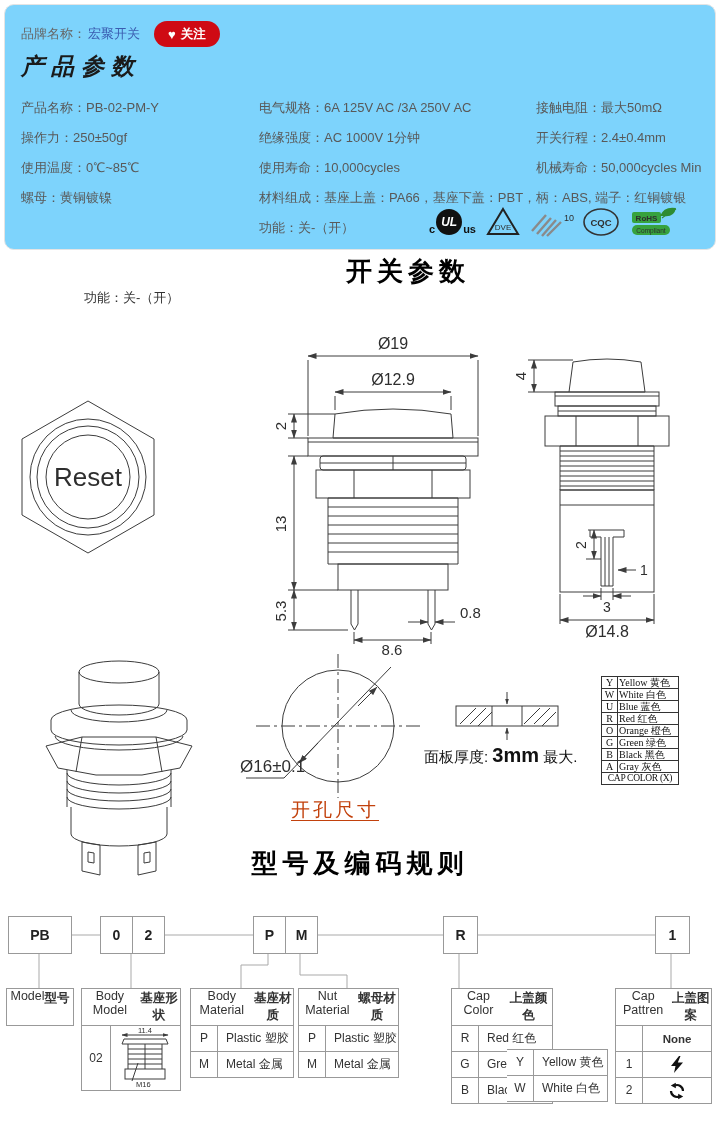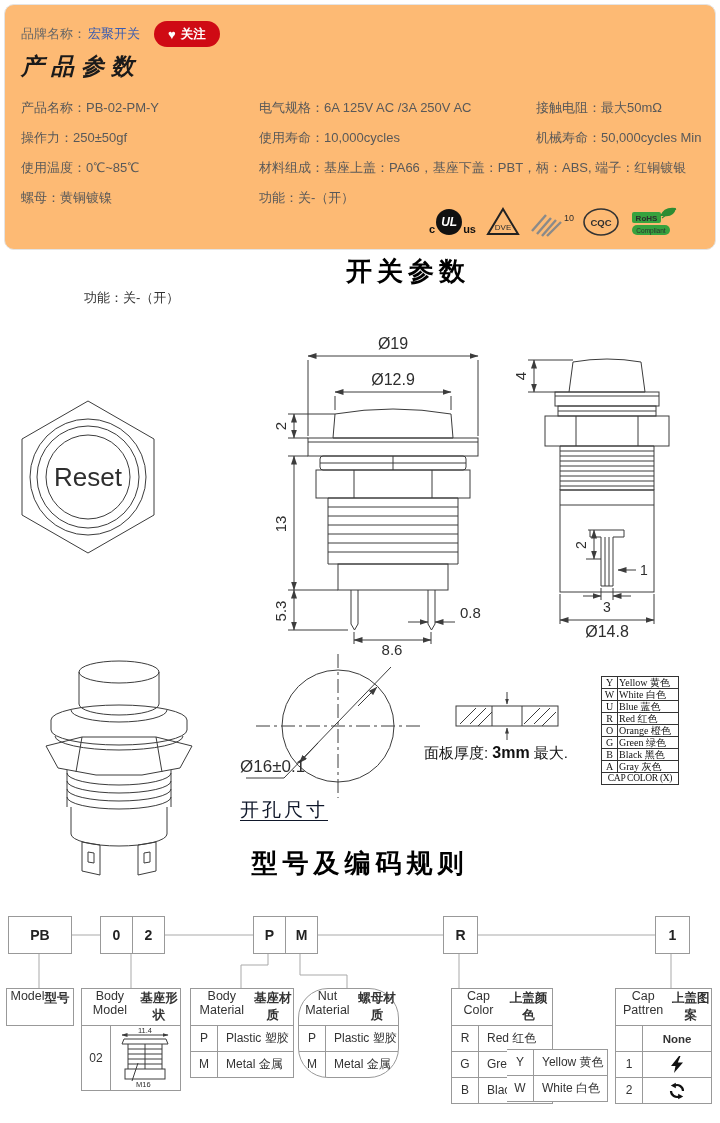--- a/index.html
+++ b/index.html
@@ -1,19 +1,19 @@
 <!DOCTYPE html>
 <html><head>
 <meta charset="utf-8">
 <style>
   html,body{margin:0;padding:0;background:#fafafa;}
   .page{position:relative;width:720px;height:1123px;margin:0 auto;background:#fff;
         font-family:"Liberation Sans",sans-serif;color:#333;overflow:hidden;}
   
-  .card{position:absolute;left:4px;top:4px;width:710px;height:244px;background:#fdba74;
+  .card{position:absolute;left:4px;top:4px;width:710px;height:244px;background:#7dd3fc;
         border:1px solid #e4e4e4;border-radius:10px;}
   .brand-row{position:absolute;left:16px;top:16px;height:26px;display:flex;align-items:center;font-size:13px;color:#666;}
   .brand-link{color:#3a5cb0;margin-left:2px;cursor:pointer;}
   .follow-btn{margin-left:14px;background:#cf0a14;color:#fff;border:none;border-radius:14px;
               height:26px;padding:0 14px;font-size:12.5px;font-weight:bold;display:flex;align-items:center;gap:5px;cursor:pointer;}
   .follow-heart{font-size:13px;line-height:1;}
   .prod-title{position:absolute;left:16px;top:46px;font-family:"DejaVu Serif","Liberation Serif",serif;
               font-style:italic;font-weight:bold;font-size:23px;letter-spacing:7px;color:#1a1a1a;}
   .spec-col{position:absolute;top:88px;font-size:13px;color:#595959;}
   .spec-col div{height:30px;line-height:30px;white-space:nowrap;}
@@ -27,24 +27,24 @@
              font-style:italic;font-size:12px;line-height:26px;text-align:center;margin:0 1px;}
   
   .sec-title{position:absolute;left:0;width:720px;text-align:center;font-size:26px;font-weight:bold;
              color:#000;letter-spacing:5px;}
   .fn-note{position:absolute;left:84px;top:289px;font-size:13px;color:#333;}
   
   svg{position:absolute;overflow:visible;}
   svg text{font-family:"Liberation Sans",sans-serif;fill:#2e2e2e;}
   .dw line,.dw path,.dw rect,.dw polygon,.dw circle,.dw ellipse,.dw polyline{
       stroke:#3c3c3c;stroke-width:1;fill:none;}
-  .hole-caption{position:absolute;left:240px;top:797px;width:190px;font-size:19px;
-                color:#0f172a;letter-spacing:3px;text-decoration:underline;text-underline-offset:4px;}
+  .hole-caption{position:absolute;left:240px;top:797px;width:190px;text-align:center;font-size:19px;
+                color:#c2410c;letter-spacing:3px;text-decoration:underline;text-underline-offset:4px;}
   .panel-note{position:absolute;left:424px;top:744px;width:190px;font-size:15px;color:#111;}
-  .panel-note b{font-size:16px;}
+  .panel-note b{font-size:20px;}
   
   .cc-table{position:absolute;left:601px;top:676px;width:78px;border-collapse:collapse;
             font-family:"Liberation Serif",serif;font-size:10px;color:#111;}
   .cc-table td{border:1px solid #333;padding:0 1px;height:11px;line-height:11px;white-space:nowrap;}
   .cc-table td.code{width:13px;text-align:center;}
   .cc-table td.foot{text-align:center;font-size:9.5px;letter-spacing:-0.3px;}
   
   .code-box{position:absolute;height:36px;border:1px solid #999;display:flex;background:#fff;}
   .code-box span{flex:1;text-align:center;line-height:36px;font-size:14px;color:#222;font-weight:bold;}
   .code-box span + span{border-left:1px solid #999;}
@@ -95,26 +95,28 @@
     <div class="prod-title">产品参数</div>
 
     <div class="spec-col col1">
       <div>产品名称：PB-02-PM-Y</div>
       <div>操作力：250±50gf</div>
       <div>使用温度：0℃~85℃</div>
       <div>螺母：黄铜镀镍</div>
     </div>
     <div class="spec-col col2">
       <div>电气规格：6A  125V  AC /3A 250V  AC</div>
+      <div>绝缘强度：AC 1000V 1分钟</div>
       <div>使用寿命：10,000cycles</div>
       <div>材料组成：基座上盖：PA66，基座下盖：PBT，</div>
       <div>功能：关-（开）</div>
     </div>
     <div class="spec-col col3">
       <div>接触电阻：最大50mΩ</div>
+      <div>开关行程：2.4±0.4mm</div>
       <div>机械寿命：50,000cycles Min</div>
       <div>柄：ABS, 端子：红铜镀银</div>
     </div>
 
     <div class="certs">
       <span class="cert-ul">
         <i>c</i>
           <b>UL</b>
           <i>us</i>
       </span>
@@ -446,21 +448,21 @@
     <div class="k-row">
         <div class="c">P</div>
         <div class="v">Plastic 塑胶</div>
       </div>
     <div class="k-row">
         <div class="c">M</div>
         <div class="v">Metal 金属</div>
       </div>
   </div>
 
-  <div class="k-table" style="left:298px;top:988px;width:99px;border-radius:30px;">
+  <div class="k-table" style="left:298px;top:988px;width:99px;">
     <div class="k-head">
         <div class="en">Nut Material</div>
         <div class="zh">螺母材质</div>
       </div>
     <div class="k-row">
         <div class="c">P</div>
         <div class="v">Plastic 塑胶</div>
       </div>
     <div class="k-row">
         <div class="c">M</div>

